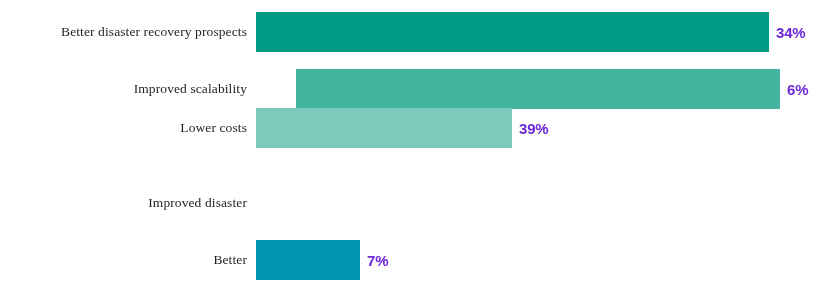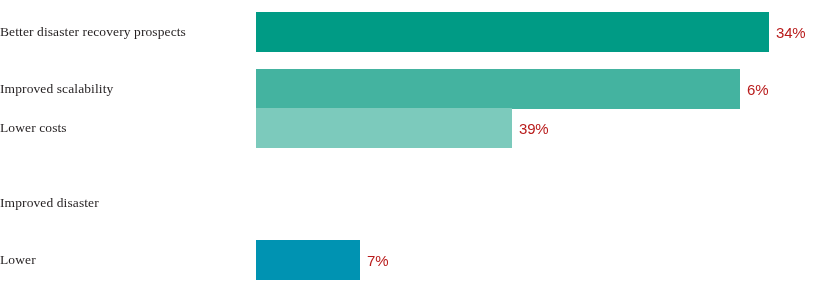--- a/index.html
+++ b/index.html
@@ -19,21 +19,21 @@
   .bar-row {
     position: absolute;
     left: 0;
     width: 816px;
     height: 40px;
     display: flex;
     align-items: center;
   }
   .cat-label {
     width: 247px;
-    text-align: left;
+    text-align: right;
     padding-right: 0;
     font-family: "Liberation Serif", serif;
     font-size: 13.5px;
     line-height: 1.1;
     color: #231f20;
     white-space: nowrap;
     letter-spacing: 0.1px;
   }
   .bar-area {
     position: relative;
@@ -41,62 +41,62 @@
     margin-left: 9px;
     display: flex;
     align-items: center;
   }
   .bar {
     height: 40px;
     display: block;
   }
   .value-label {
     font-family: "Liberation Sans", sans-serif;
-    font-weight: normal;
+    font-weight: bold;
     font-size: 15px;
-    color: #b91c1c;
+    color: #6d28d9;
     margin-left: 7px;
     white-space: nowrap;
     letter-spacing: -0.2px;
   }
 </style>
 </head>
 <body>
 
 <div id="chart-root">
 
   <div class="bar-row" style="top:12px;">
     <div class="cat-label">Better disaster recovery prospects</div>
     <div class="bar-area">
       <span class="bar" style="width:513px;background:#009b85;"></span>
       <span class="value-label">34%</span>
     </div>
   </div>
 
-  <div class="bar-row" style="top:69px;">
+  <div class="bar-row" style="top:69px;gap:40px;">
     <div class="cat-label">Improved scalability</div>
     <div class="bar-area">
       <span class="bar" style="width:484px;background:#44b3a0;"></span>
       <span class="value-label">6%</span>
     </div>
   </div>
 
   <div class="bar-row" style="top:108px;">
     <div class="cat-label">Lower costs</div>
     <div class="bar-area">
       <span class="bar" style="width:256px;background:#7ccabc;"></span>
       <span class="value-label">39%</span>
     </div>
   </div>
 
   <div class="bar-row" style="top:183px;">
     <div class="cat-label">Improved disaster</div>
   </div>
 
   <div class="bar-row" style="top:240px;">
-    <div class="cat-label">Lower</div>
+    <div class="cat-label">Better</div>
     <div class="bar-area">
       <span class="bar" style="width:104px;background:#0093b2;"></span>
       <span class="value-label">7%</span>
     </div>
   </div>
 
 </div>
 
 </body></html>

